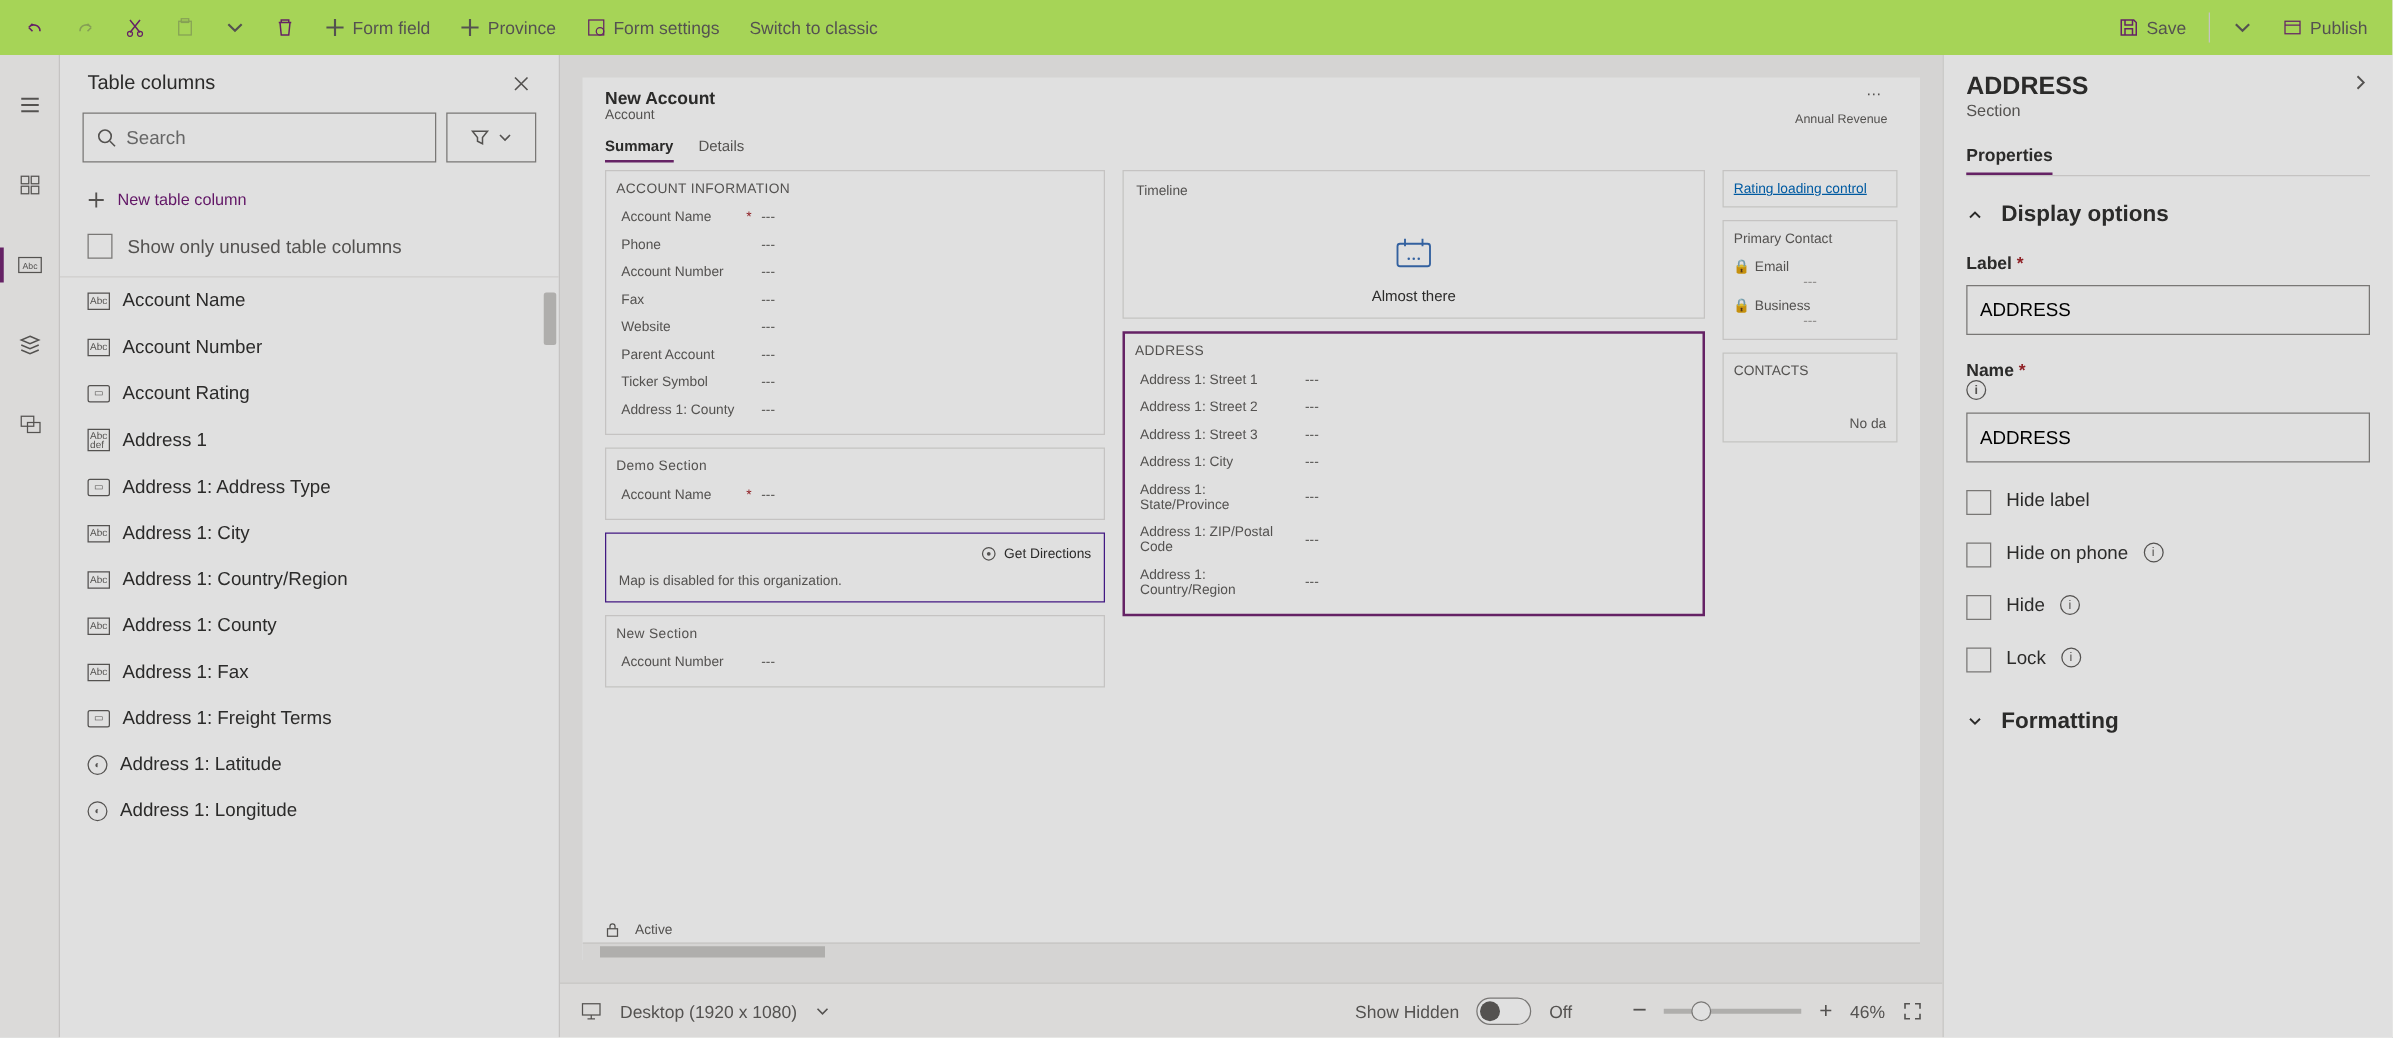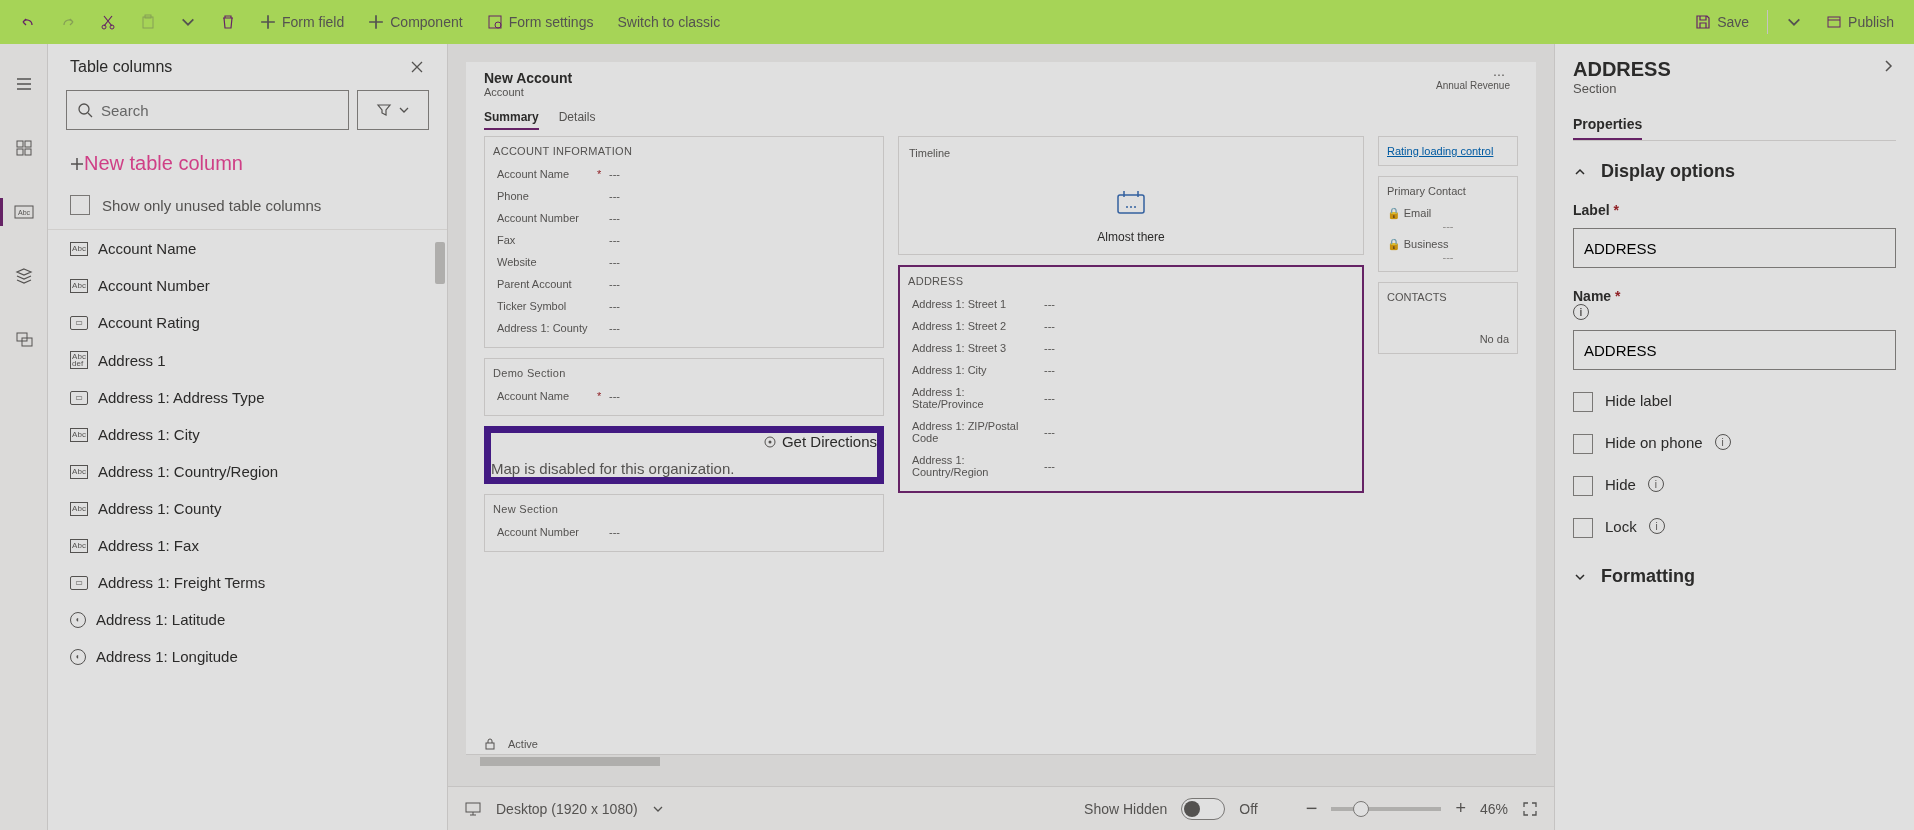--- a/index.html
+++ b/index.html
@@ -20,56 +20,56 @@
 .rail .rbtn.active::before{content:"";position:absolute;left:-4px;top:6px;bottom:6px;width:3px;background:#742774}
 
 
 .panel{width:400px;border-right:1px solid #e1dfdd;display:flex;flex-direction:column;background:#fff;padding:14px 0 0}
 .panel-header{display:flex;align-items:center;justify-content:space-between;padding:0 22px 14px}
 .panel-header h2{font-size:16px;font-weight:400;color:#323130}
 .search-row{display:flex;gap:8px;padding:0 18px 12px}
 .search-box{flex:1;display:flex;align-items:center;border:1px solid #8a8886;height:40px;padding:0 10px;gap:8px;background:#fff}
 .search-box input{border:0;outline:0;flex:1;font-size:15px;background:transparent}
 .filter-btn{border:1px solid #8a8886;width:72px;height:40px;display:flex;align-items:center;justify-content:center;gap:6px;cursor:pointer}
-.new-col{display:flex;align-items:center;padding:10px 22px;color:#ec4899;cursor:pointer;font-size:20px}
+.new-col{display:flex;align-items:center;gap:10px;padding:10px 22px;color:#701a75;cursor:pointer;font-size:13px}
 .show-unused{display:flex;align-items:center;gap:12px;padding:10px 22px 14px;font-size:15px;color:#605e5c}
 .cb{width:20px;height:20px;border:1px solid #8a8886;background:#fff}
 .col-list{flex:1;overflow-y:auto;border-top:1px solid #edebe9;position:relative}
 .col-item{display:flex;align-items:center;gap:10px;padding:10px 22px;font-size:15px;color:#323130;cursor:pointer}
 .col-item .ticon{width:18px;height:14px;border:1px solid #605e5c;font-size:8px;display:flex;align-items:center;justify-content:center;color:#605e5c}
 .scrollthumb{position:absolute;right:2px;top:12px;width:10px;height:42px;background:#c8c6c4;border-radius:2px}
 
 
 .canvas-wrap{flex:1;display:flex;flex-direction:column;background:#f3f2f1;min-width:0}
 .canvas-scroll{flex:1;overflow:hidden;position:relative;padding:18px}
 .canvas{background:#fff;height:100%;position:relative;overflow:hidden}
 .can-top{position:absolute;left:18px;top:8px}
 .can-top .t1{font-size:14px;font-weight:600}
 .can-top .t2{font-size:11px;color:#605e5c}
-.can-rev{position:absolute;right:26px;top:18px;font-size:10px;color:#605e5c}
+.can-rev{position:absolute;right:26px;top:28px;font-size:10px;color:#605e5c}
 .can-dots{position:absolute;right:30px;top:6px;font-size:12px;color:#605e5c;letter-spacing:1px}
 .tabs{position:absolute;left:18px;top:48px;display:flex;gap:20px;font-size:12px}
 .tabs .tab{color:#605e5c;padding-bottom:4px;cursor:pointer}
 .tabs .tab.active{color:#323130;font-weight:600;border-bottom:2px solid #742774}
 .cols{position:absolute;left:18px;right:18px;top:74px;bottom:30px;display:flex;gap:14px}
 .colL{width:400px;display:flex;flex-direction:column;gap:10px}
 .colM{flex:1;display:flex;flex-direction:column;gap:10px;min-width:0}
 .colR{width:140px;display:flex;flex-direction:column;gap:10px}
 .sect{border:1px solid #e1dfdd;padding:8px}
 .sect .shdr{font-size:11px;color:#605e5c;margin-bottom:6px;letter-spacing:.3px}
 .fld{display:flex;align-items:center;font-size:11px;padding:5px 4px}
 .fld .flabel{width:100px;color:#605e5c}
 .fld .freq{color:#a4262c;width:12px}
 .fld .fval{color:#605e5c}
 .timeline{border:1px solid #e1dfdd;padding:10px;text-align:center}
 .timeline .tl-head{text-align:left;font-size:11px;color:#605e5c;margin-bottom:30px}
 .timeline svg{margin-bottom:10px}
 .timeline .tl-txt{font-size:12px;color:#323130}
 .sect.sel{border:2px solid #742774}
-.map-sect{border:7px solid #4c1d95;font-size:15px;color:#605e5c}
+.map-sect{border:1px solid #4c1d95;padding:10px;font-size:11px;color:#605e5c}
 .map-sect .mhdr{display:flex;justify-content:flex-end;align-items:center;gap:6px;margin-bottom:10px;color:#323130}
 .errlink{color:#0067b8;text-decoration:underline;font-size:11px;cursor:pointer}
 .rside{font-size:11px;color:#605e5c}
 .can-scroll-h{position:absolute;left:0;right:0;bottom:0;height:14px;background:#f3f2f1;border-top:1px solid #e1dfdd}
 .can-scroll-h .thumb{position:absolute;left:14px;width:180px;top:2px;bottom:2px;background:#c8c6c4}
 .status-row{position:absolute;left:18px;right:18px;bottom:18px;height:18px;display:flex;align-items:flex-end;gap:12px;font-size:11px;color:#605e5c}
 .status-row .lock{width:12px;height:12px}
 
 
 .canvas-footer{height:44px;border-top:1px solid #e1dfdd;display:flex;align-items:center;padding:0 16px;gap:14px;background:#faf9f8;font-size:14px;color:#605e5c}
@@ -135,21 +135,21 @@
   <div class="tbtn">
       <svg width="14" height="14" viewBox="0 0 14 14">
         <path d="M7 1v12M1 7h12" stroke="#605e5c" stroke-width="1.5"></path>
       </svg>
       <span>Form field</span>
     </div>
   <div class="tbtn">
       <svg width="14" height="14" viewBox="0 0 14 14">
         <path d="M7 1v12M1 7h12" stroke="#605e5c" stroke-width="1.5"></path>
       </svg>
-      <span>Component</span>
+      <span>Province</span>
     </div>
   <div class="tbtn">
       <svg viewBox="0 0 16 16" width="16" height="16">
         <rect x="2" y="2" width="12" height="12" fill="none" stroke="#742774"></rect>
         <circle cx="11" cy="11" r="3" fill="none" stroke="#742774"></circle>
       </svg>
       <span>Form settings</span>
     </div>
   <div class="tbtn">
       <span>Switch to classic</span>

